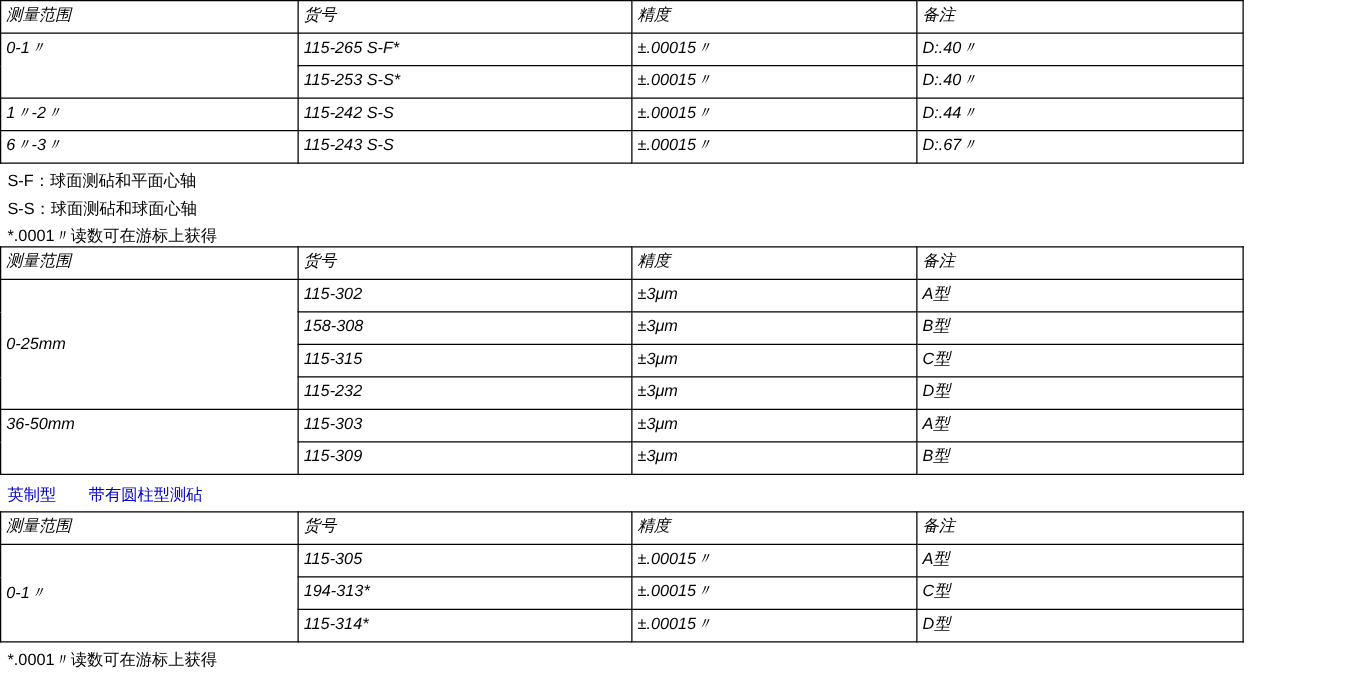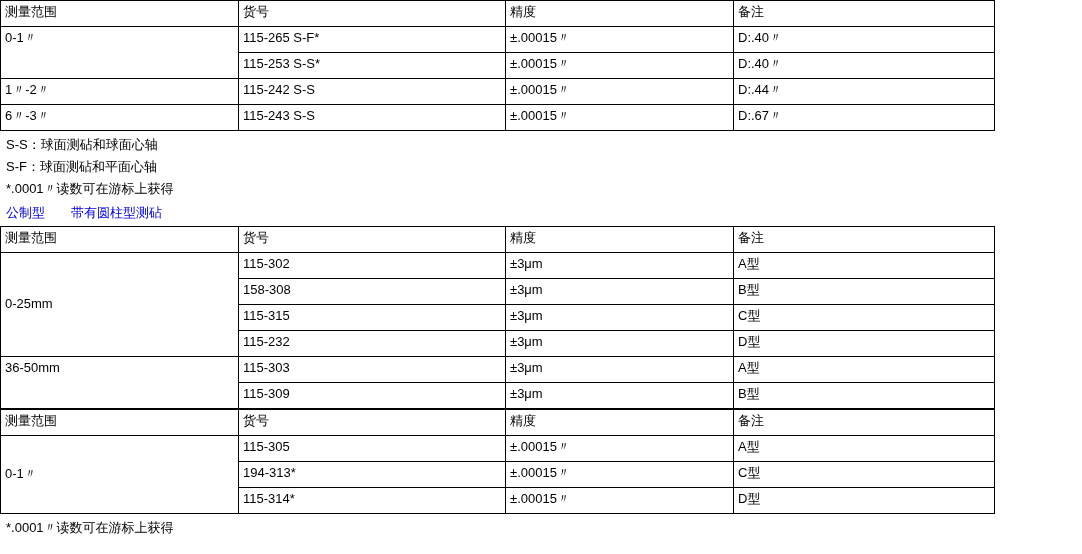--- a/index.html
+++ b/index.html
@@ -28,20 +28,21 @@
     margin: 0;
   }
   table.spec td {
     border: 1px solid #000000;
     padding: 3px 4px 4px 4px;
     font-size: 13px;
     line-height: 16px;
     vertical-align: top;
     height: 18px;
     font-family: "Liberation Sans", sans-serif;
+    font-style: italic;
   }
   table.spec td.hdr {
     font-size: 13px;
   }
   col.c1 { width: 238px; }
   col.c2 { width: 267px; }
   col.c3 { width: 228px; }
   col.c4 { width: 261px; }
 
   .notes {
@@ -104,28 +105,25 @@
       <tr>
         <td>6〃-3〃</td>
         <td>115-243 S-S</td>
         <td>±.00015〃</td>
         <td>D:.67〃</td>
       </tr>
     </tbody>
   </table>
 
   <div class="notes">
+    <div class="note">S-F：球面测砧和平面心轴</div>
     <div class="note">S-S：球面测砧和球面心轴</div>
-    <div class="note">S-F：球面测砧和平面心轴</div>
     <div class="note">*.0001〃读数可在游标上获得</div>
   </div>
 
-  <div class="section-title">
-    <span>公制型</span><span class="t2">带有圆柱型测砧</span>
-  </div>
 
   <table class="spec">
     <colgroup>
         <col class="c1">
         <col class="c2">
         <col class="c3">
         <col class="c4">
       </colgroup>
     <tbody>
       <tr>
@@ -162,20 +160,23 @@
         <td>A型</td>
       </tr>
       <tr>
         <td>115-309</td>
         <td>±3μm</td>
         <td>B型</td>
       </tr>
     </tbody>
   </table>
 
+  <div class="section-title">
+    <span>英制型</span><span class="t2">带有圆柱型测砧</span>
+  </div>
 
   <table class="spec">
     <colgroup>
         <col class="c1">
         <col class="c2">
         <col class="c3">
         <col class="c4">
       </colgroup>
     <tbody>
       <tr>

